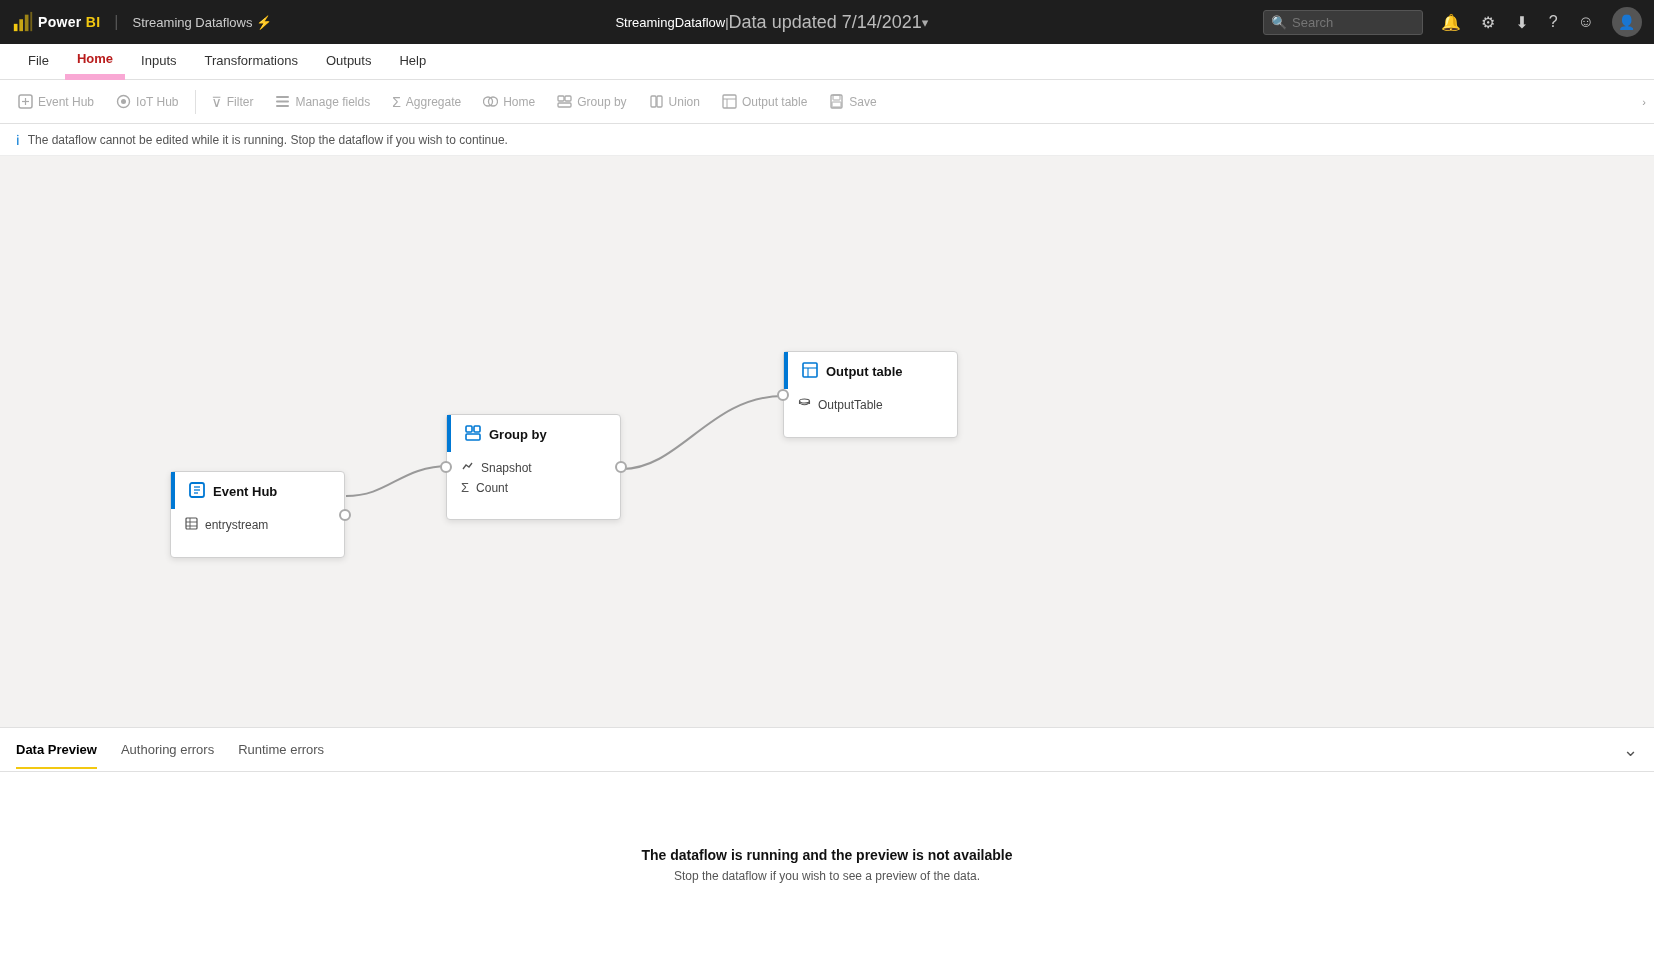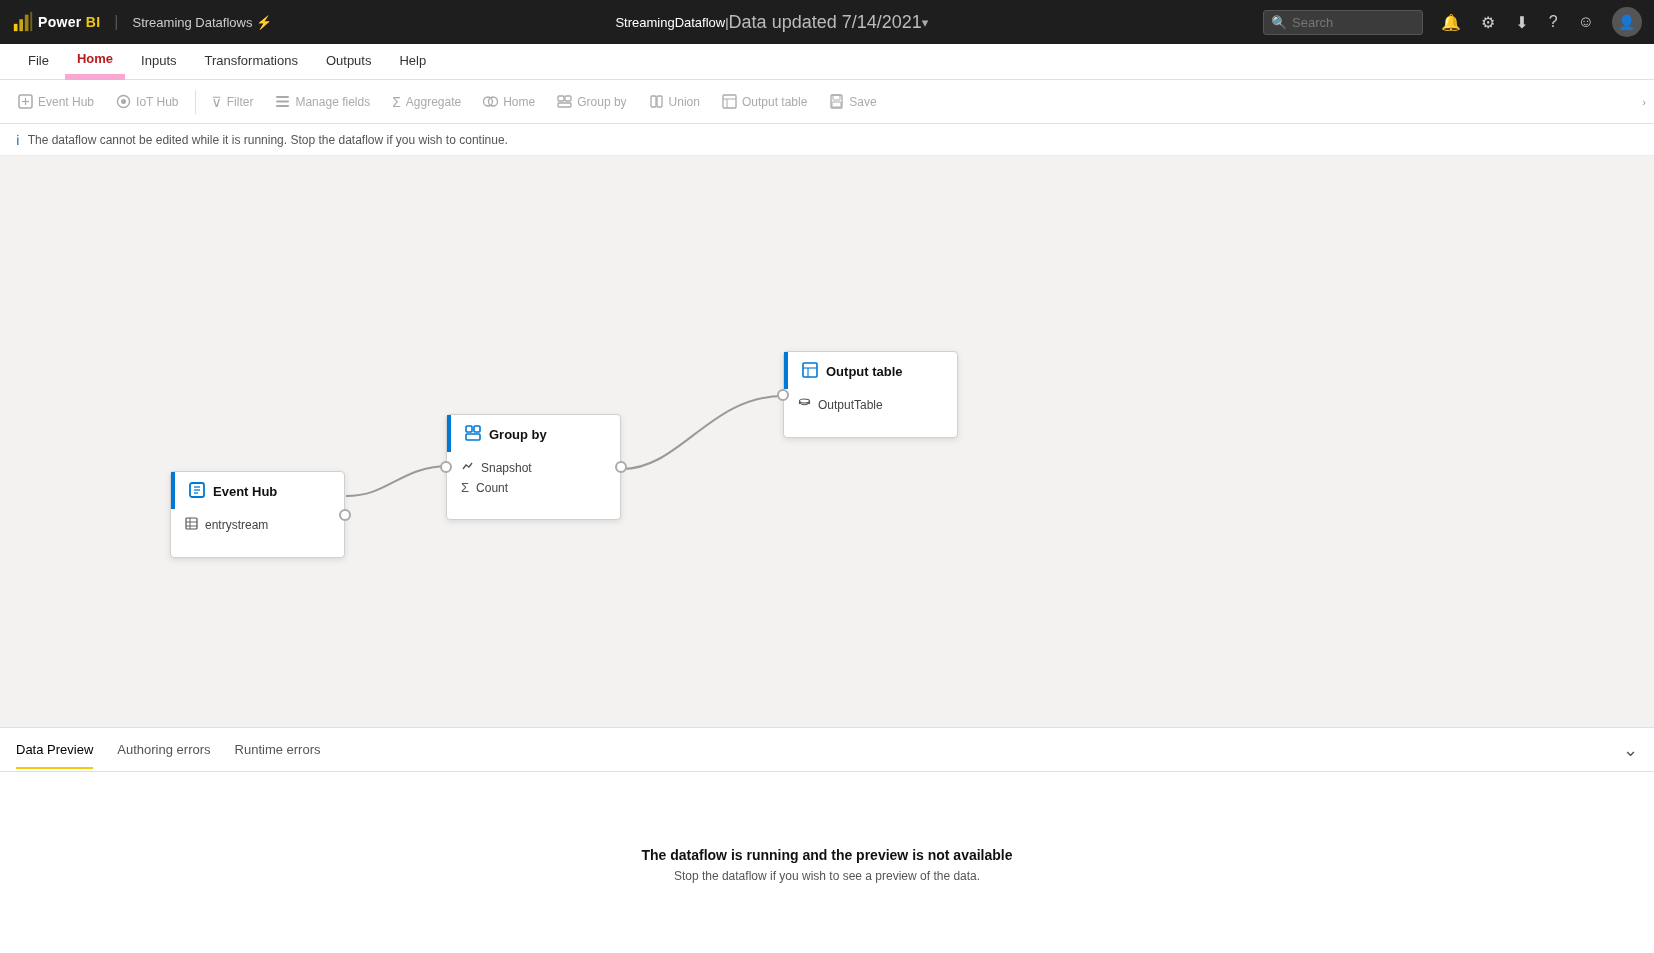--- a/index.html
+++ b/index.html
@@ -257,21 +257,21 @@
     }
     .bottom-tab {
       font-size: 13px;
       color: #555;
       cursor: pointer;
       padding: 12px 0 10px;
       border-bottom: 2px solid transparent;
     }
     .bottom-tab.active {
       color: #000;
-      font-weight: 400;
+      font-weight: 700;
       border-bottom: 2px solid #f2c811;
       text-align: right;
     }
     .collapse-btn {
       margin-left: auto;
       font-size: 18px;
       color: #555;
       cursor: pointer;
     }
     .bottom-content {

